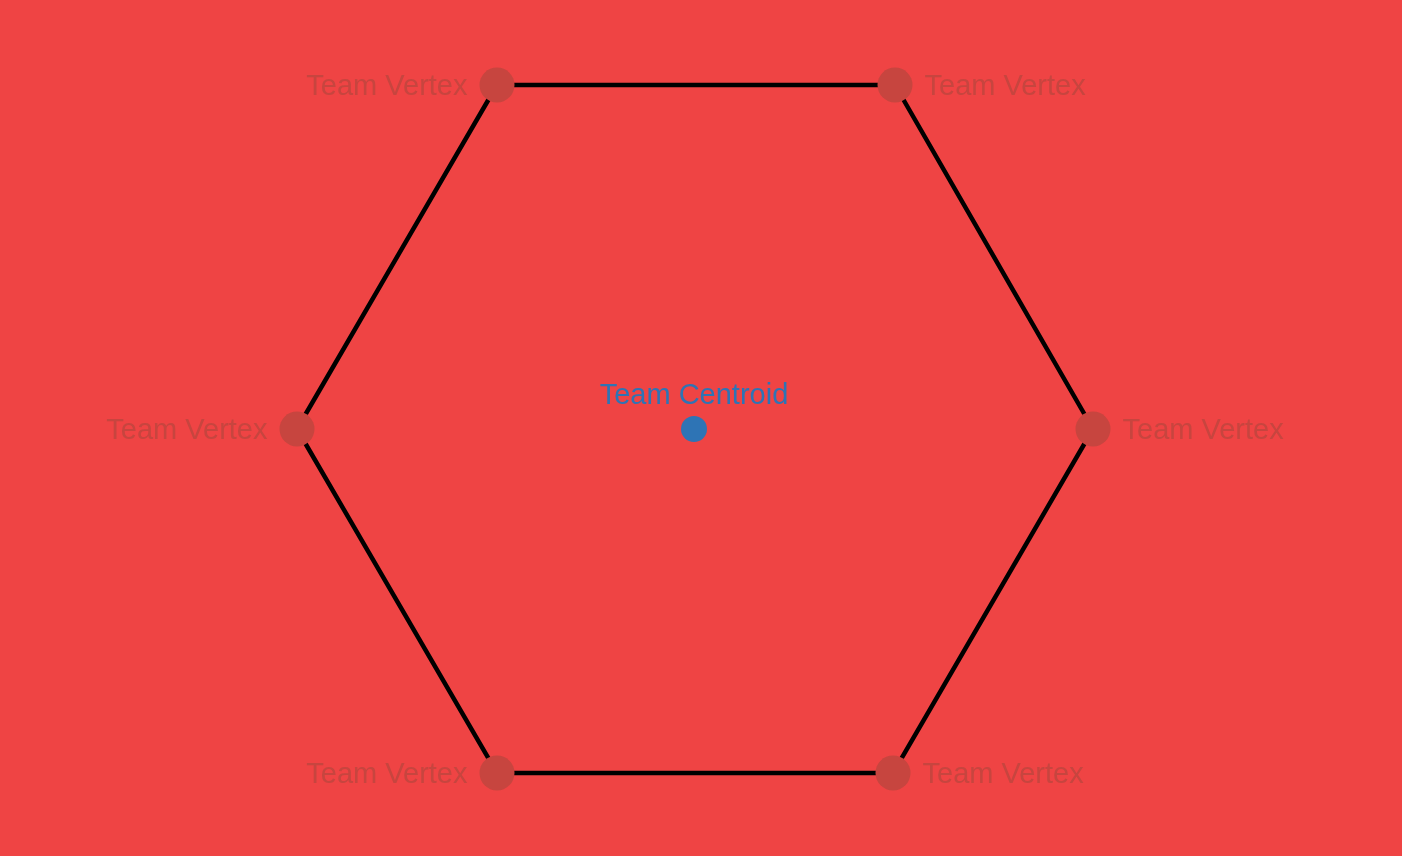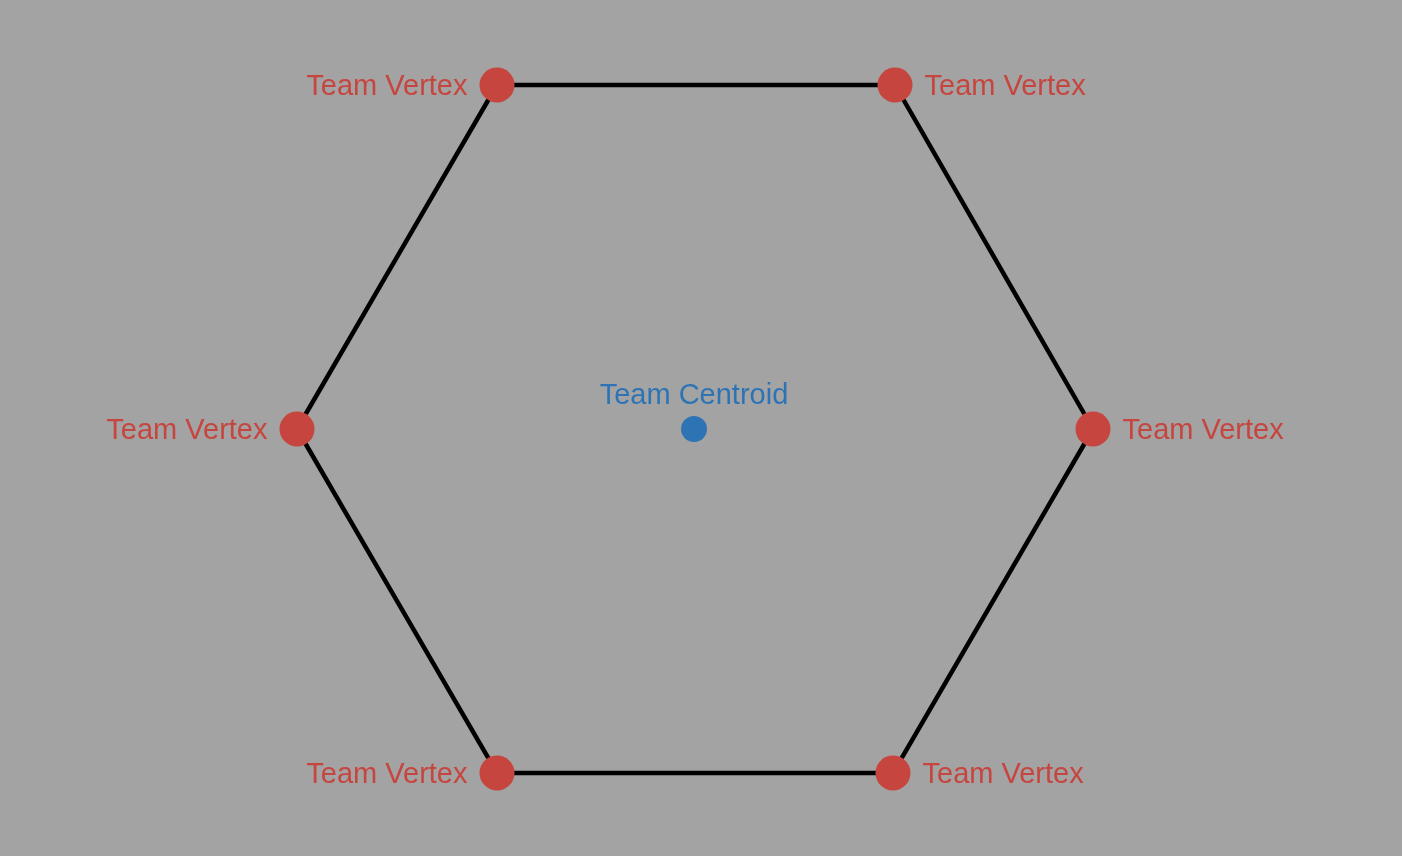--- a/index.html
+++ b/index.html
@@ -7,21 +7,21 @@
     padding: 0;
     background: #ffffff;
   }
   body {
     font-family: "Liberation Sans", sans-serif;
   }
   .canvas {
     position: relative;
     width: 1402px;
     height: 856px;
-    background: #a3a3a3;
+    background: #ef4444;
     overflow: hidden;
   }
   svg {
     display: block;
     width: 1402px;
     height: 856px;
   }
   .node-label {
     font-family: "Liberation Sans", sans-serif;
   }

